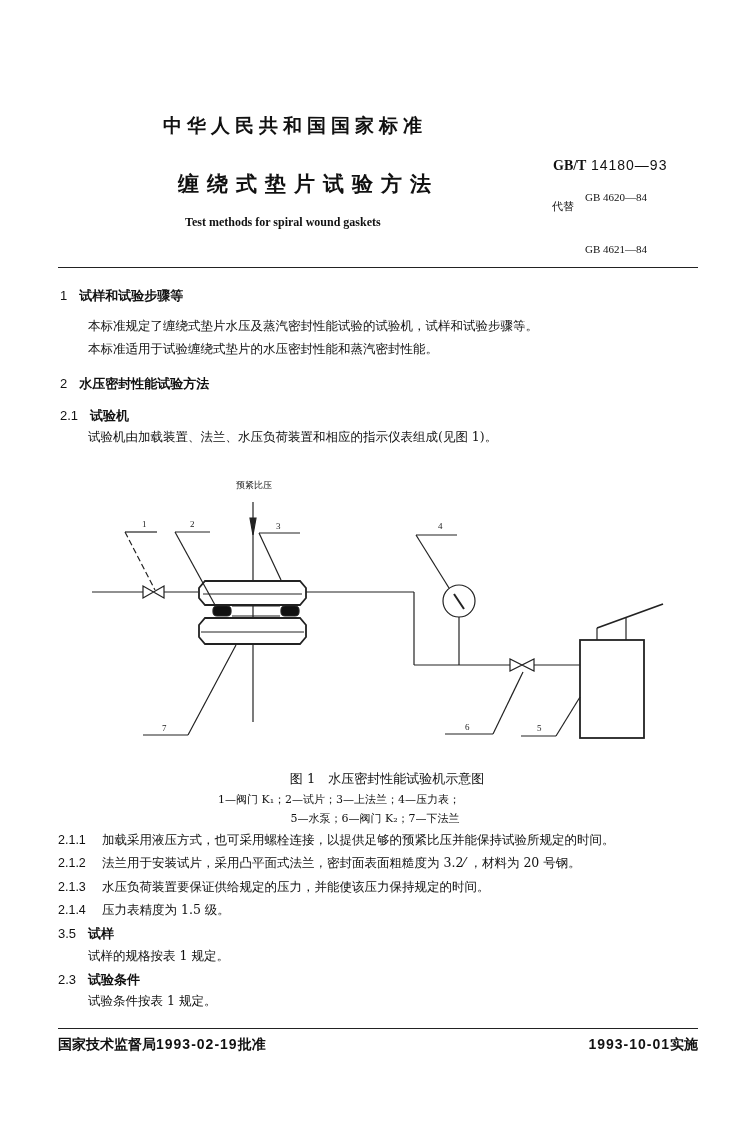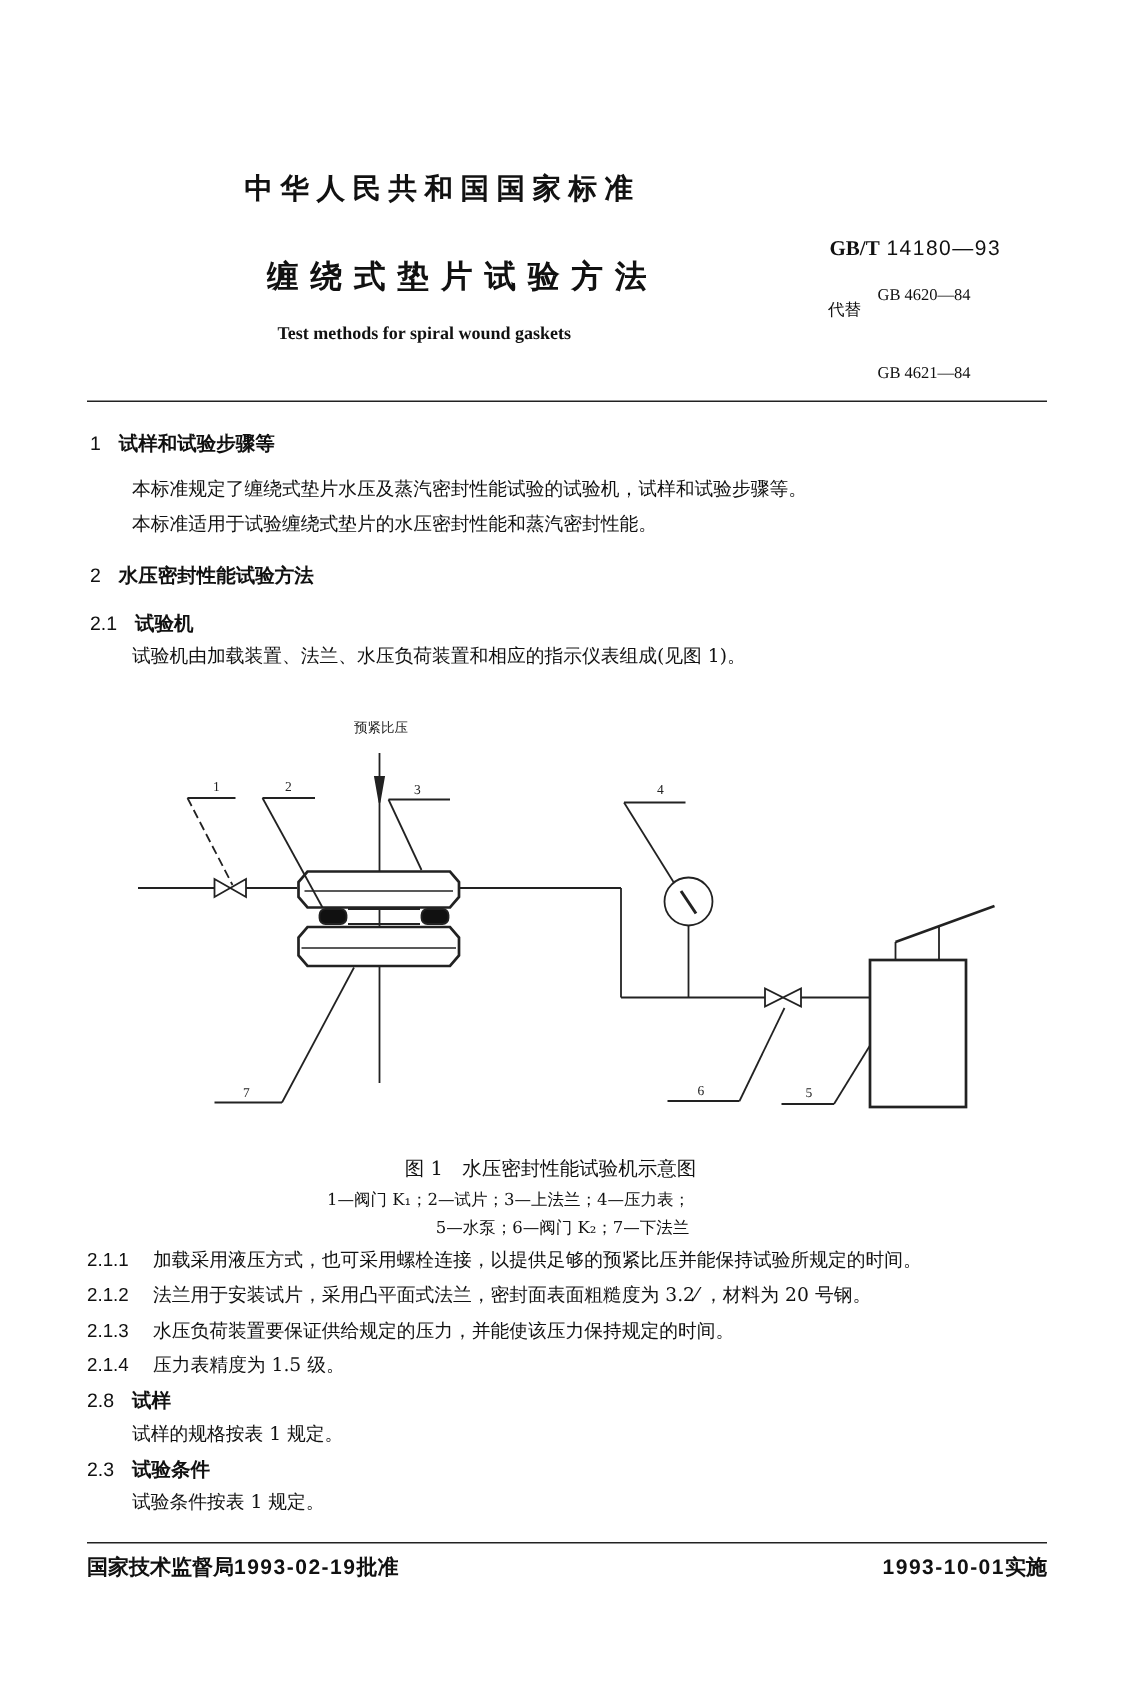--- a/index.html
+++ b/index.html
@@ -17,21 +17,21 @@
   .std-code .num { font-family:"Liberation Sans", sans-serif; letter-spacing:1px; }
   .replace-label { left:552px; top:199px; font-size:11px; font-family:"DejaVu Sans", sans-serif; }
   .replace1 { left:585px; top:191px; font-size:11px; font-family:"Liberation Serif", serif; }
   .replace2 { left:585px; top:211px; font-size:11px; font-family:"Liberation Serif", serif;margin-top:32px; }
   .rule { position:absolute; left:58px; width:640px; height:0; border-top:1.5px solid #222; }
   .h1 { font-size:13px; font-weight:bold; font-family:"DejaVu Sans", sans-serif; }
   .h1 .n { font-weight:normal; font-family:"Liberation Sans", sans-serif; margin-right:12px; }
   .p { font-size:12.5px; font-family:"DejaVu Serif", serif; }
   .cl { font-size:12.5px; font-family:"DejaVu Serif", serif; }
   .cl .n { font-family:"Liberation Sans", sans-serif; display:inline-block; width:44px; }
-  .cap { font-size:13px; font-family:"DejaVu Serif", serif; text-align:center; width:734px; left:0; }
+  .cap { font-size:13px; font-family:"DejaVu Serif", serif; text-align:center; width:734px; left:0;padding-left:20px; }
   .cap2 { font-size:11px; font-family:"DejaVu Serif", serif; text-align:center; width:678px; left:0; }
   .footer { font-size:14px; font-weight:bold; font-family:"DejaVu Sans", sans-serif; }
   .footer .d { font-weight:bold; font-family:"Liberation Sans", sans-serif; letter-spacing:1px; }
   svg { position:absolute; left:0; top:0; }
   svg text { font-family:"Liberation Serif", serif; font-size:9px; fill:#222; }
 </style>
 </head>
 <body>
 
 <div class="abs nation">中华人民共和国国家标准</div>
@@ -136,21 +136,21 @@
   <span class="n">2.1.2</span><span>法兰用于安装试片，采用凸平面式法兰，密封面表面粗糙度为 3.2⁄ ，材料为 20 号钢。</span>
 </div>
 <div class="abs cl" style="left:58px; top:879px;">
   <span class="n">2.1.3</span><span>水压负荷装置要保证供给规定的压力，并能使该压力保持规定的时间。</span>
 </div>
 <div class="abs cl" style="left:58px; top:902px;">
   <span class="n">2.1.4</span><span>压力表精度为 1.5 级。</span>
 </div>
 
 <div class="abs h1" style="left:58px; top:925px;">
-  <span class="n">2.8</span><span>试样</span>
+  <span class="n">3.5</span><span>试样</span>
 </div>
 <div class="abs p" style="left:88px; top:948px;">试样的规格按表 1 规定。</div>
 <div class="abs h1" style="left:58px; top:971px;">
   <span class="n">2.3</span><span>试验条件</span>
 </div>
 <div class="abs p" style="left:88px; top:993px;">试验条件按表 1 规定。</div>
 
 <div class="rule" style="top:1028px;"></div>
 
 <div class="abs footer" style="left:58px; top:1036px;">

